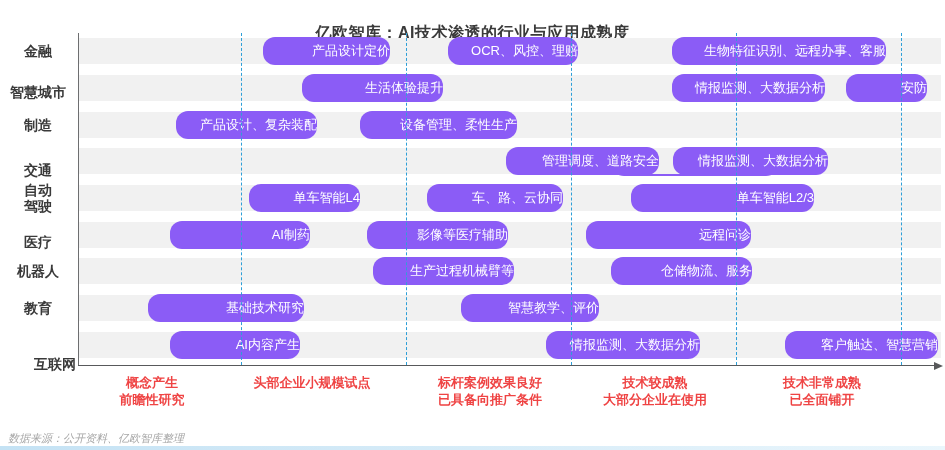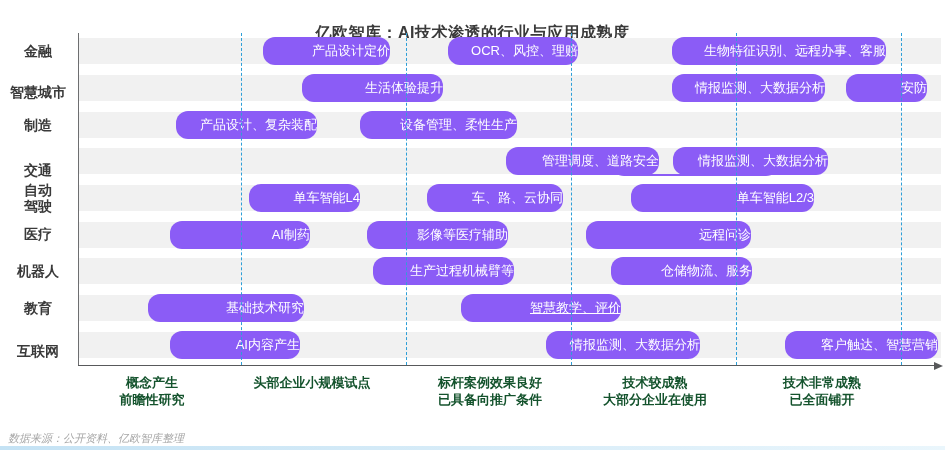--- a/index.html
+++ b/index.html
@@ -22,21 +22,21 @@
   }
   .grid-dashed{position:absolute;top:33px;height:332px;width:0;border-left:1px dashed #2d9fd8;}
   .y-axis{position:absolute;left:78px;top:33px;height:332px;width:0;border-left:1.5px solid #6d6e70;}
   .x-axis{position:absolute;left:78px;top:365px;width:858px;height:0;border-top:1.5px solid #58595b;}
   .axis-arrow{
     position:absolute;left:934px;top:361.5px;width:0;height:0;
     border-left:9px solid #58595b;border-top:4.5px solid transparent;border-bottom:4.5px solid transparent;
   }
   .stage-label{
     position:absolute;top:374px;transform:translateX(-50%);text-align:center;
-    font-size:13px;font-weight:bold;color:#14532d;line-height:17px;white-space:pre-line;
+    font-size:13px;font-weight:bold;color:#ef4444;line-height:17px;white-space:pre-line;
   }
   .source-note{
     position:absolute;left:8px;top:431px;font-size:11px;font-style:italic;color:#a6a6a6;
   }
   .bottom-strip{
     position:absolute;left:0;top:446px;width:945px;height:4px;
     background:linear-gradient(to right,#c4e2f4,#eaf6fc);
   }
 </style>
 </head>
@@ -65,34 +65,34 @@
       <div class="industry-label" style="top: 162px;">交通</div>
       <div class="app-box" style="left: 506px; top: 147px; width: 153px;">管理调度、道路安全</div>
       <div class="app-box" style="left: 673px; top: 147px; width: 155px;">情报监测、大数据分析</div>
       <div class="row-band" style="top: 185px;"></div>
       <div class="industry-label" style="top: 182px;">自动
 驾驶</div>
       <div class="app-box" style="left: 249px; top: 184px; width: 111px;">单车智能L4</div>
       <div class="app-box" style="left: 427px; top: 184px; width: 136px;">车、路、云协同</div>
       <div class="app-box" style="left: 631px; top: 184px; width: 183px;">单车智能L2/3</div>
       <div class="row-band" style="top: 222px;"></div>
-      <div class="industry-label" style="top: 226px;">医疗</div>
+      <div class="industry-label" style="top: 234px;">医疗</div>
       <div class="app-box" style="left: 170px; top: 221px; width: 140px;">AI制药</div>
       <div class="app-box" style="left: 367px; top: 221px; width: 141px;">影像等医疗辅助</div>
       <div class="app-box" style="left: 586px; top: 221px; width: 140px; padding-left: 25px;">远程问诊</div>
       <div class="row-band" style="top: 258px;"></div>
       <div class="industry-label" style="top: 263px;">机器人</div>
       <div class="app-box" style="left: 373px; top: 257px; width: 141px;">生产过程机械臂等</div>
       <div class="app-box" style="left: 611px; top: 257px; width: 141px;">仓储物流、服务</div>
       <div class="row-band" style="top: 295px;"></div>
       <div class="industry-label" style="top: 300px;">教育</div>
       <div class="app-box" style="left: 148px; top: 294px; width: 140px; padding-left: 16px;">基础技术研究</div>
-      <div class="app-box" style="left: 461px; top: 294px; width: 160px; text-decoration: underline;">智慧教学、评价</div>
+      <div class="app-box" style="left: 461px; top: 294px; width: 138px;">智慧教学、评价</div>
       <div class="row-band" style="top: 332px;"></div>
-      <div class="industry-label" style="top: 343px;">互联网</div>
+      <div class="industry-label" style="top: 356px; text-align: right;">互联网</div>
       <div class="app-box" style="left: 170px; top: 331px; width: 130px;">AI内容产生</div>
       <div class="app-box" style="left: 546px; top: 331px; width: 154px;">情报监测、大数据分析</div>
       <div class="app-box" style="left: 785px; top: 331px; width: 153px;">客户触达、智慧营销</div>
       <div class="grid-dashed" style="left: 241px;"></div>
       <div class="grid-dashed" style="left: 406px;"></div>
       <div class="grid-dashed" style="left: 571px;"></div>
       <div class="grid-dashed" style="left: 736px;"></div>
       <div class="grid-dashed" style="left: 901px;"></div>
       <div class="stage-label" style="left: 152px;">概念产生
 前瞻性研究</div>

